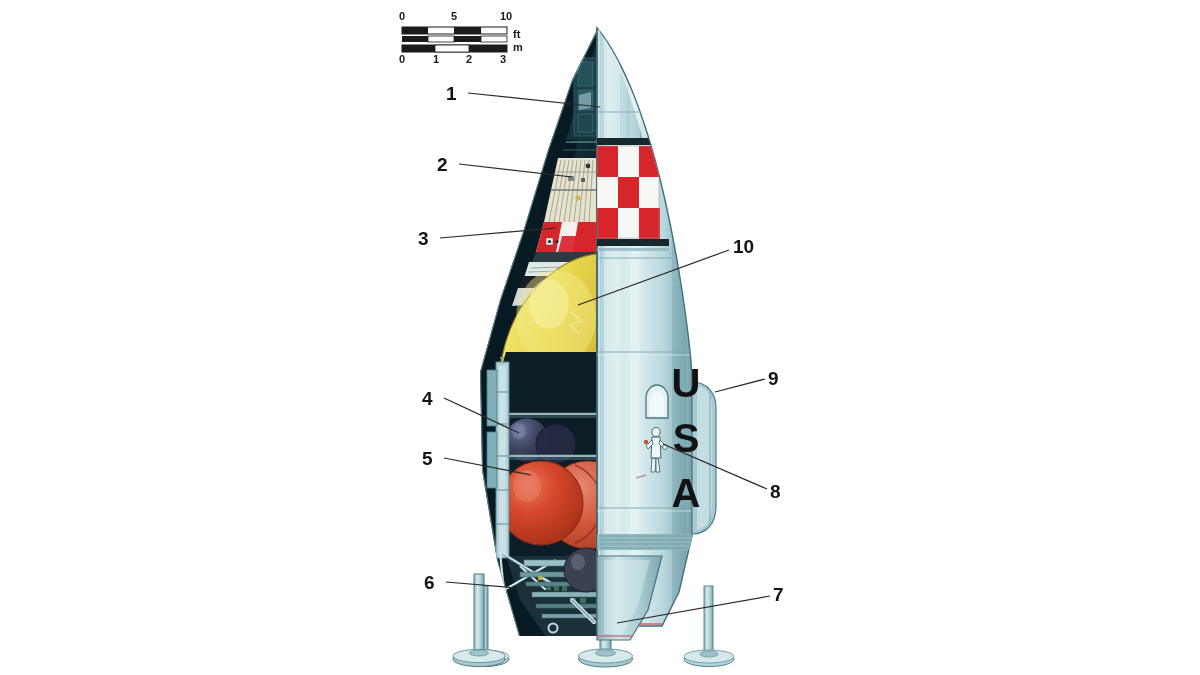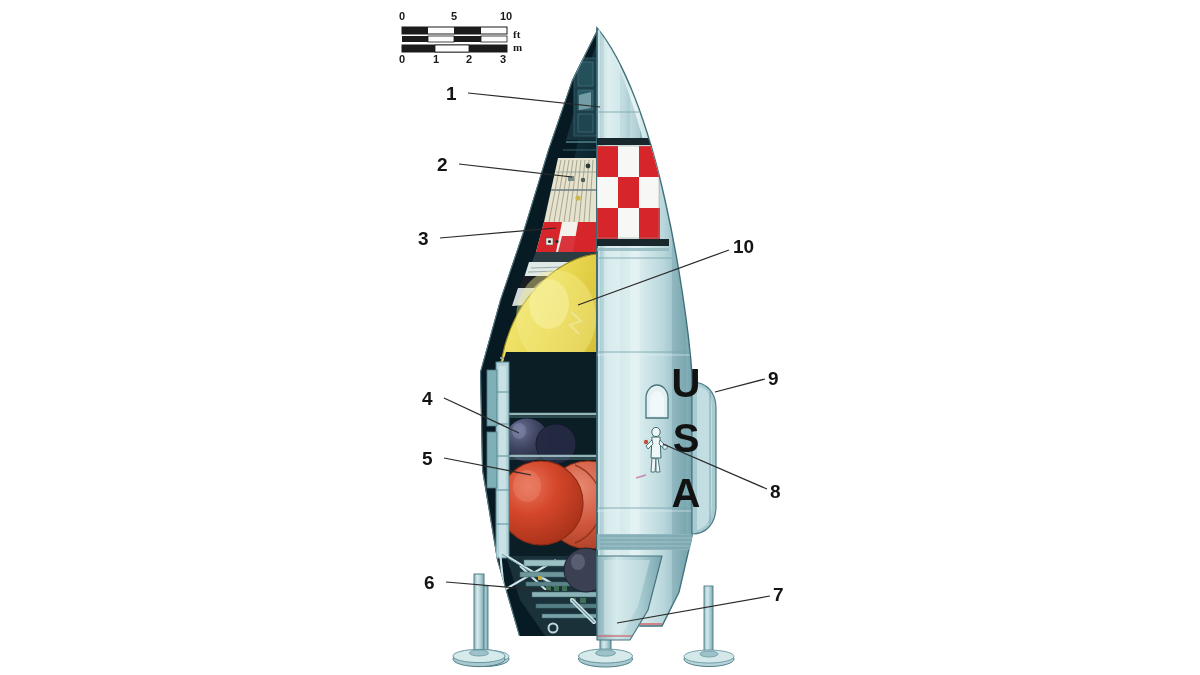--- a/index.html
+++ b/index.html
@@ -5,21 +5,21 @@
   html,body{margin:0;padding:0;background:#ffffff;}
   body{width:1200px;height:675px;overflow:hidden;
        font-family:"Liberation Sans", sans-serif;}
   #stage{position:relative;width:1200px;height:675px;background:#ffffff;}
   svg.layer{position:absolute;left:0;top:0;width:1200px;height:675px;}
   .callout{position:absolute;font-family:"Liberation Sans", sans-serif;
            font-weight:bold;font-size:19px;color:#141414;
            letter-spacing:0px;line-height:1;}
   .scaletxt{position:absolute;font-family:"Liberation Sans", sans-serif;
             font-size:11px;font-weight:bold;color:#1a1a1a;line-height:1;}
-  .scaleunit{position:absolute;font-family:Liberation Serif, serif;
+  .scaleunit{position:absolute;font-family:Liberation Sans, sans-serif;
              font-size:11px;font-weight:bold;color:#1a1a1a;line-height:1;}
 </style>
 </head>
 <body>
 
 <div id="stage">
 
   <svg class="layer" viewBox="0 0 1200 675">
     <defs>
 

